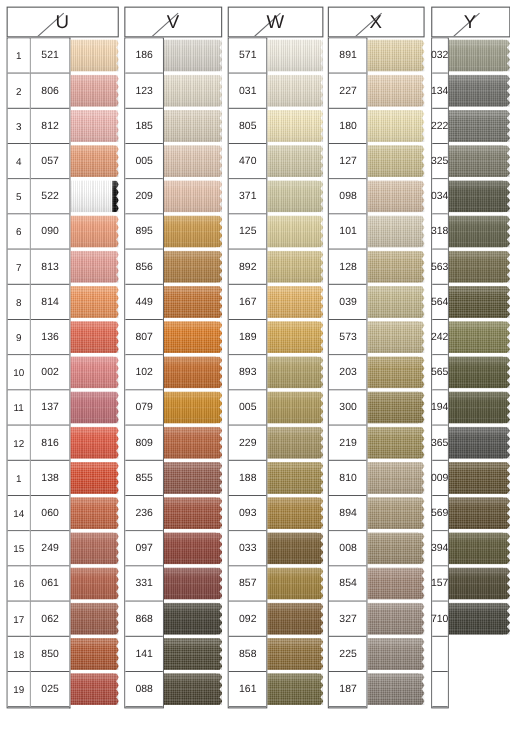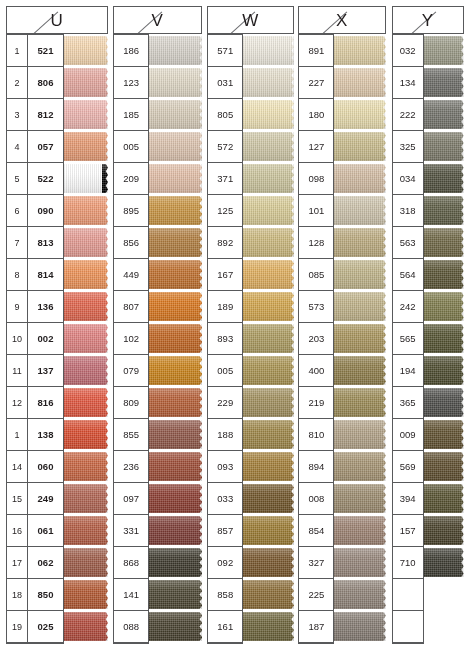--- a/index.html
+++ b/index.html
@@ -79,25 +79,25 @@
   .col-idx, .col-code {
     box-sizing: border-box;
     border-left: 1px solid #58595b;
     border-right: 1px solid #58595b;
     border-top: 1px solid #58595b;
     background: #ffffff;
   }
   .col-idx { width: 22px; }
   .col-code { width: 36px; border-left: none; }
   .panel.p-U .col-idx  { width: 22px; }
-  .panel.p-U .col-code { width: 36px; font-weight: bold; }
+  .panel.p-U .col-code { width: 36px; }
   .panel.p-V .col-code,
   .panel.p-W .col-code,
   .panel.p-X .col-code { width: 36px; border-left: 1px solid #58595b; }
-  .panel.p-Y .col-code { width: 32px; border-left: 1px solid #58595b; }
+  .panel.p-Y .col-code { width: 16px; border-left: 1px solid #58595b; }
 
   .cell {
     height: 32px;
     border-bottom: 1px solid #58595b;
     box-sizing: border-box;
     display: flex;
     align-items: center;
     justify-content: center;
     font-size: 9px;
     color: #231f20;
@@ -628,21 +628,21 @@
     <div class="panel p-W">
       <div class="panel-head">
         <div class="diag"></div>
         <div class="letter">W</div>
       </div>
       <div class="panel-body">
         <div class="col-code frame-bottom">
           <div class="cell code">571</div>
           <div class="cell code">031</div>
           <div class="cell code">805</div>
-          <div class="cell code">572</div>
+          <div class="cell code">470</div>
           <div class="cell code">371</div>
           <div class="cell code">125</div>
           <div class="cell code">892</div>
           <div class="cell code">167</div>
           <div class="cell code">189</div>
           <div class="cell code">893</div>
           <div class="cell code">005</div>
           <div class="cell code">229</div>
           <div class="cell code">188</div>
           <div class="cell code">093</div>
@@ -853,24 +853,24 @@
       </div>
       <div class="panel-body">
         <div class="col-code frame-bottom">
           <div class="cell code">891</div>
           <div class="cell code">227</div>
           <div class="cell code">180</div>
           <div class="cell code">127</div>
           <div class="cell code">098</div>
           <div class="cell code">101</div>
           <div class="cell code">128</div>
-          <div class="cell code">085</div>
+          <div class="cell code">039</div>
           <div class="cell code">573</div>
           <div class="cell code">203</div>
-          <div class="cell code">400</div>
+          <div class="cell code">300</div>
           <div class="cell code">219</div>
           <div class="cell code">810</div>
           <div class="cell code">894</div>
           <div class="cell code">008</div>
           <div class="cell code">854</div>
           <div class="cell code">327</div>
           <div class="cell code">225</div>
           <div class="cell code">187</div>
         </div>
         <div class="col-sw">

